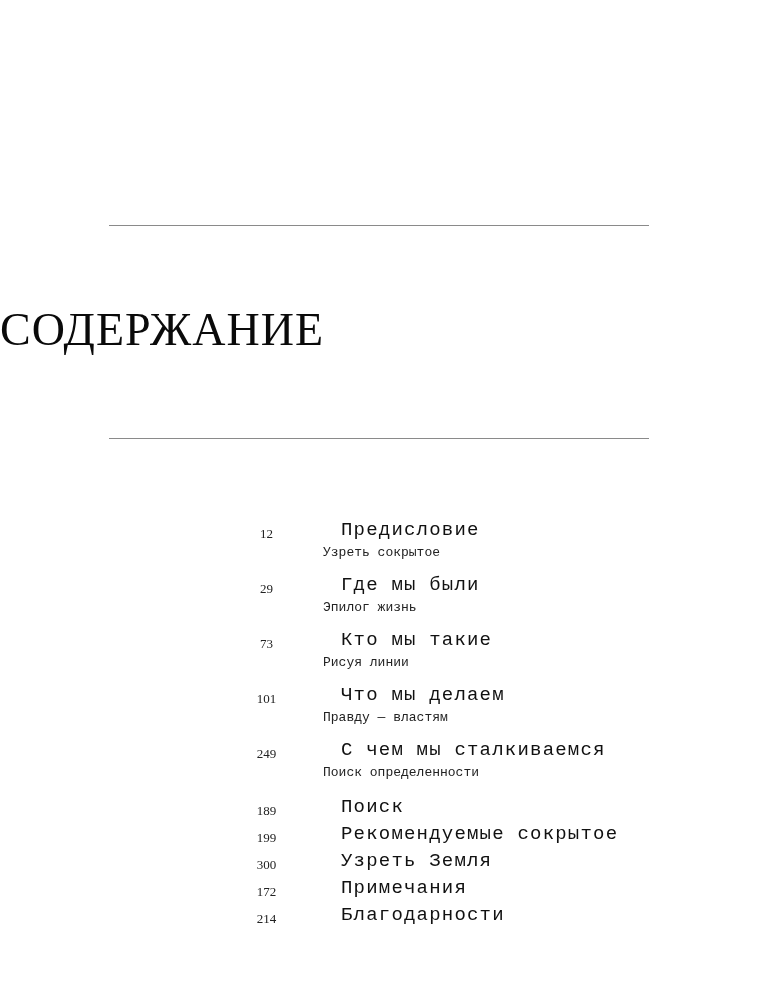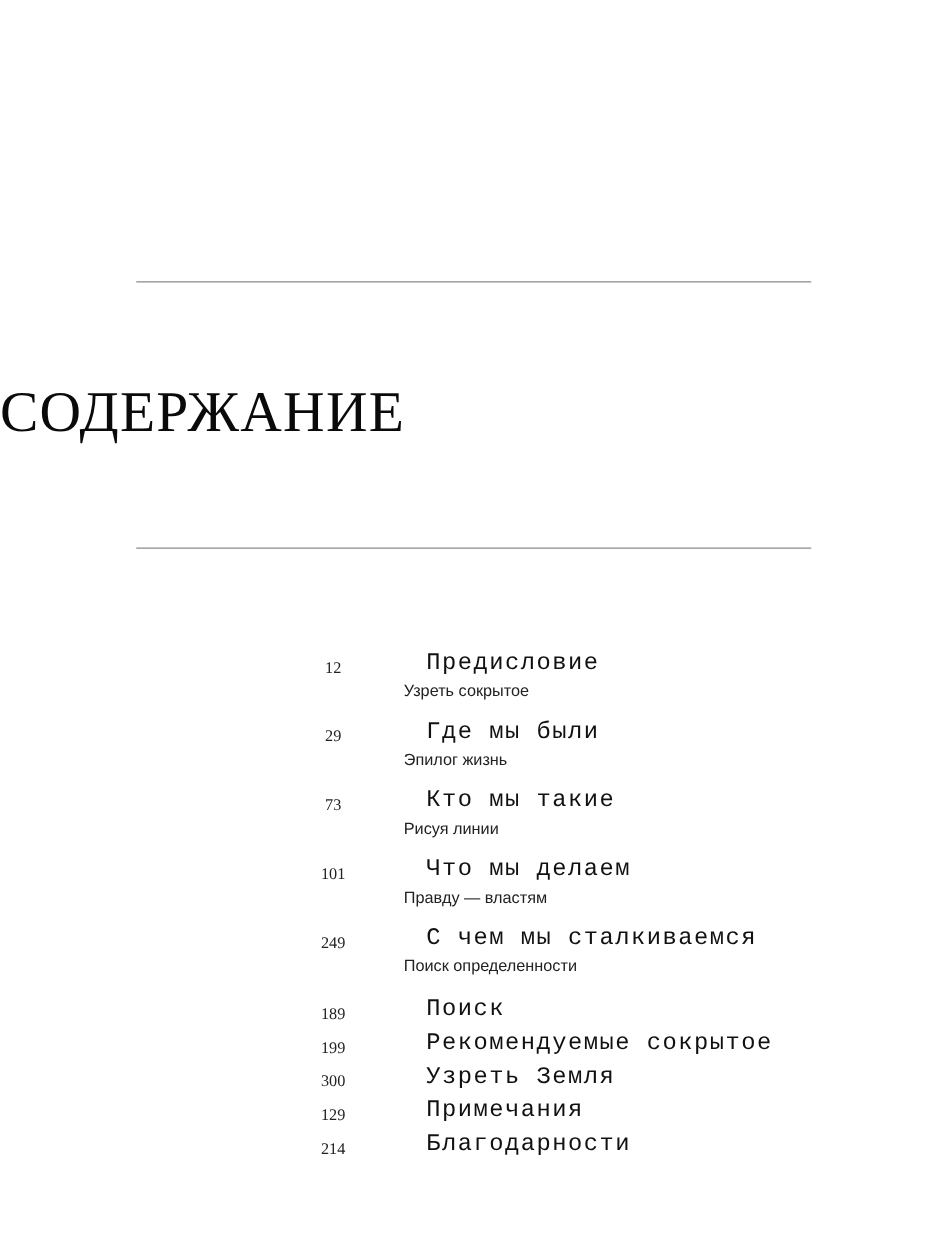--- a/index.html
+++ b/index.html
@@ -12,21 +12,21 @@
   .title { position: absolute; left: 0; width: 758px; top: 302px; text-align: left;
            font-family: "Liberation Serif", serif; font-size: 46px; letter-spacing: 1px;
            line-height: 56px; color: #0a0a0a; }
   .entry { position: absolute; left: 240px; width: 460px; }
   .num { position: absolute; left: 0; width: 53px; text-align: center;
          font-family: "Liberation Serif", serif; font-size: 13px; color: #222; }
   .head { position: absolute; left: 69px; white-space: nowrap;
           font-family: Liberation Mono, monospace; font-size: 19px; letter-spacing: 1.2px;
           color: #111; line-height: 24px; top: 0; margin-left: 32px; }
   .sub { position: absolute; left: 83px; white-space: nowrap;
-         font-family: Liberation Sans, sans-serif; font-size: 13px; color: #222;
+         font-family: Liberation Mono, monospace; font-size: 13px; color: #222;
          line-height: 16px; top: 27px; }
   .num { top: 8px; line-height: 16px; }
 </style>
 </head>
 <body>
 
 <div class="rule top"></div>
 <div class="title">СОДЕРЖАНИЕ</div>
 <div class="rule bottom"></div>
 
@@ -62,20 +62,20 @@
   </div>
   <div class="entry" style="top:822px;">
     <span class="num">199</span>
     <span class="head">Рекомендуемые сокрытое</span>
   </div>
   <div class="entry" style="top:849px;">
     <span class="num">300</span>
     <span class="head">Узреть Земля</span>
   </div>
   <div class="entry" style="top:876px;">
-    <span class="num">129</span>
+    <span class="num">172</span>
     <span class="head">Примечания</span>
   </div>
   <div class="entry" style="top:903px;">
     <span class="num">214</span>
     <span class="head">Благодарности</span>
   </div>
 </div>
 
 </body></html>

